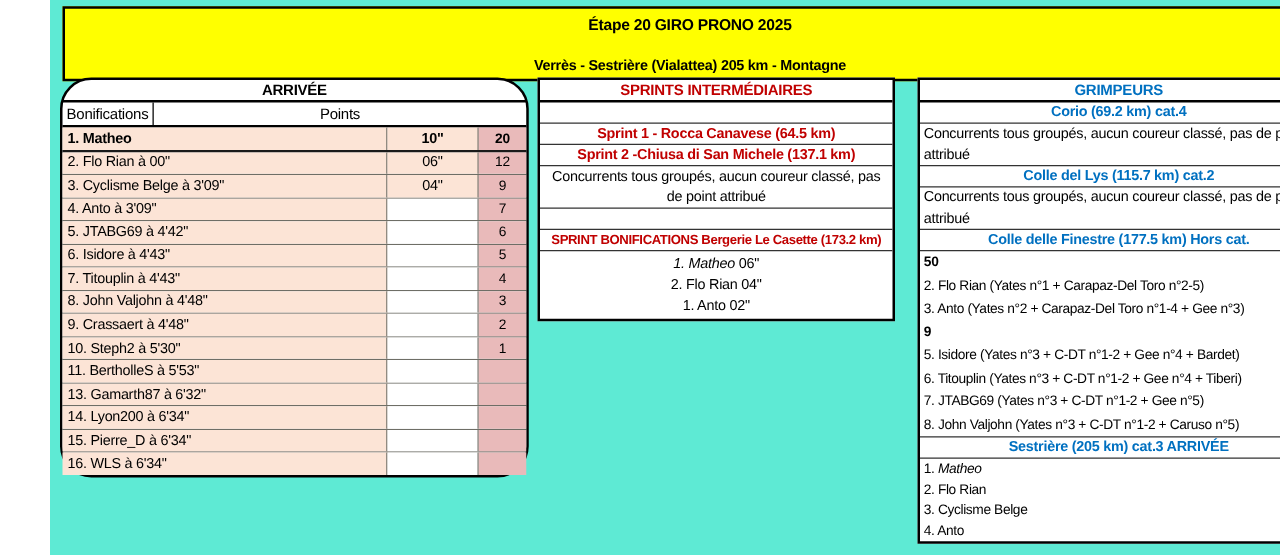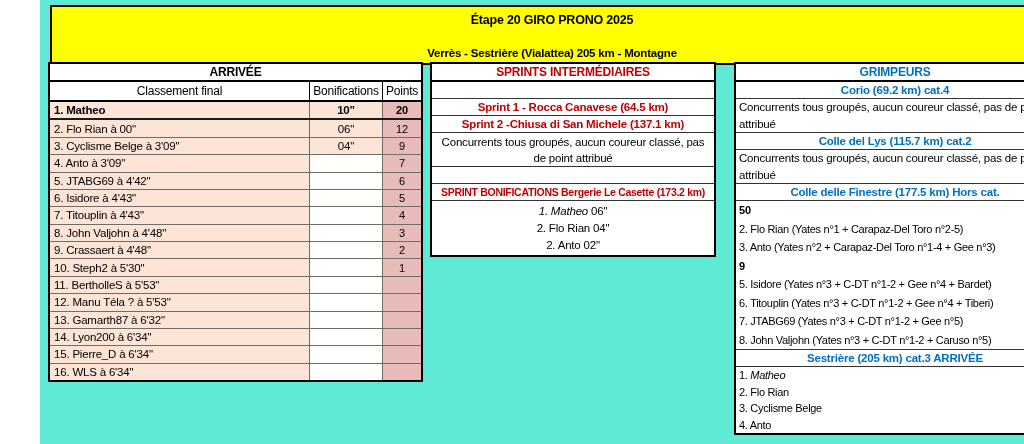--- a/index.html
+++ b/index.html
@@ -8,21 +8,21 @@
 
   
   .banner{position:absolute;left:10px;top:5px;width:1000px;height:46px;background:#FFFF00;
     border:2px solid #000;text-align:center;display:flex;flex-direction:column;
     justify-content:space-between;padding:6px 0 4px;box-sizing:content-box;}
   .b-title{font-size:12.5px;font-weight:bold;}
   .b-sub{font-size:11.5px;font-weight:bold;}
 
   
   .tbl{position:absolute;top:62px;border:2px solid #000;background:#fff;}
-  .arrivee{left:8px;width:371px;}
+  .arrivee{left:8px;width:371px;border-radius:25px;}
   .sprints{left:390px;width:282px;}
   .grimpeurs{left:694px;width:318px;}
 
   .t-title{height:16px;line-height:16px;text-align:center;font-weight:bold;font-size:12px;
     border-bottom:2px solid #000;}
   .red{color:#C00000;} .blue{color:#0070C0;}
 
   
   .a-head{display:flex;height:18px;line-height:18px;border-bottom:2px solid #000;
     font-size:12px;text-align:center;}
@@ -70,21 +70,20 @@
 <div id="canvas">
 
   <div class="banner">
     <div class="b-title">Étape 20 GIRO PRONO 2025</div>
     <div class="b-sub">Verrès - Sestrière (Vialattea) 205 km - Montagne</div>
   </div>
 
   <section class="tbl arrivee">
     <div class="t-title">ARRIVÉE</div>
     <div class="a-head">
-      <div class="ah-name">Classement final</div>
       <div class="ah-bonif">Bonifications</div>
       <div class="ah-pts">Points</div>
     </div>
     <div id="arrivee-rows">
         <div class="a-row first">
           <div class="ar-name">1. Matheo</div>
           <div class="ar-bonif filled">10"</div>
           <div class="ar-pts">20</div>
         </div>
         <div class="a-row">
@@ -127,25 +126,20 @@
           <div class="ar-bonif"></div>
           <div class="ar-pts">2</div>
         </div>
         <div class="a-row">
           <div class="ar-name">10. Steph2 à 5'30"</div>
           <div class="ar-bonif"></div>
           <div class="ar-pts">1</div>
         </div>
         <div class="a-row">
           <div class="ar-name">11. BertholleS à 5'53"</div>
-          <div class="ar-bonif"></div>
-          <div class="ar-pts"></div>
-        </div>
-        <div class="a-row">
-          <div class="ar-name">12. Manu Téla ? à 5'53"</div>
           <div class="ar-bonif"></div>
           <div class="ar-pts"></div>
         </div>
         <div class="a-row">
           <div class="ar-name">13. Gamarth87 à 6'32"</div>
           <div class="ar-bonif"></div>
           <div class="ar-pts"></div>
         </div>
         <div class="a-row">
           <div class="ar-name">14. Lyon200 à 6'34"</div>
@@ -169,21 +163,21 @@
     <div class="t-title red">SPRINTS INTERMÉDIAIRES</div>
     <div class="m-empty"></div>
     <div class="m-line red bold">Sprint 1 - Rocca Canavese (64.5 km)</div>
     <div class="m-line red bold">Sprint 2 -Chiusa di San Michele (137.1 km)</div>
     <div class="m-note">Concurrents tous groupés, aucun coureur classé, pas de point attribué</div>
     <div class="m-empty"></div>
     <div class="m-line red bold m-bt">SPRINT BONIFICATIONS Bergerie Le Casette (173.2 km)</div>
     <div id="sprint-bonif-rows">
         <div class="sb-row"><em>1. Matheo</em><span> 06"</span></div>
         <div class="sb-row"><span>2. Flo Rian</span><span> 04"</span></div>
-        <div class="sb-row"><span>2. Anto</span><span> 02"</span></div>
+        <div class="sb-row"><span>1. Anto</span><span> 02"</span></div>
       </div>
   </section>
 
   <section class="tbl grimpeurs">
     <div class="t-title blue">GRIMPEURS</div>
     <div id="grimpeur-sections">
         <div class="g-head">Corio (69.2 km) cat.4</div>
         <div class="g-note">Concurrents tous groupés, aucun coureur classé, pas de point attribué</div>
         <div class="g-head">Colle del Lys (115.7 km) cat.2</div>
         <div class="g-note">Concurrents tous groupés, aucun coureur classé, pas de point attribué</div>

